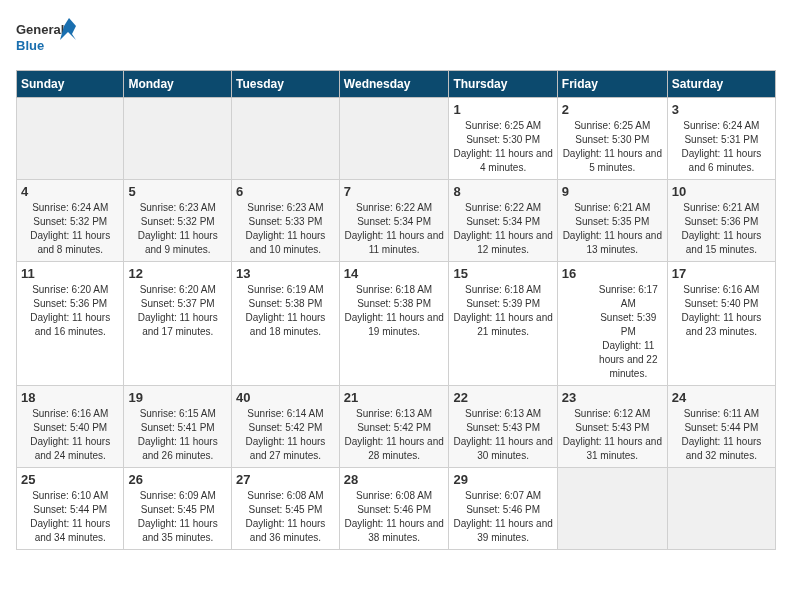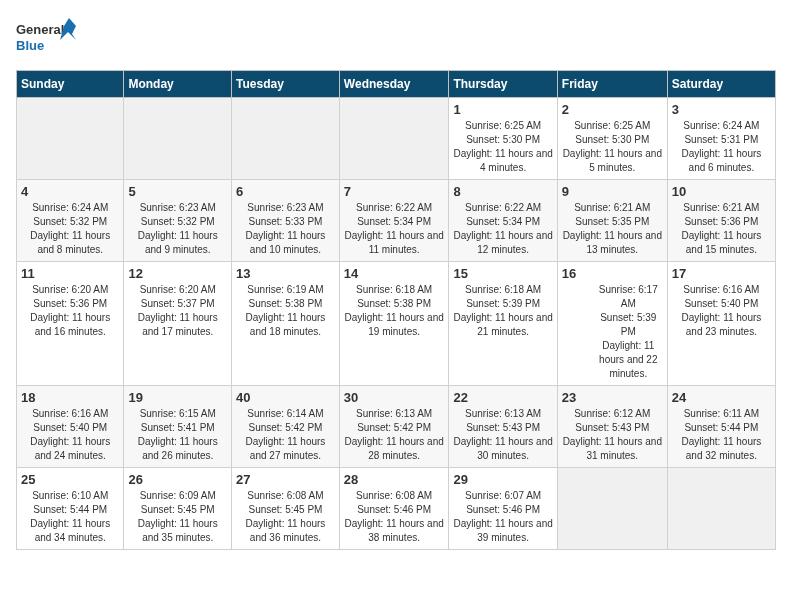--- a/index.html
+++ b/index.html
@@ -234,21 +234,21 @@
 Sunset: 5:41 PM
 Daylight: 11 hours and 26 minutes.</div>
         </td>
         <td>
           <span class="day-num">40</span>
           <div class="day-info" style="white-space: pre-line;">Sunrise: 6:14 AM
 Sunset: 5:42 PM
 Daylight: 11 hours and 27 minutes.</div>
         </td>
         <td>
-          <span class="day-num">30</span>
+          <span class="day-num">21</span>
           <div class="day-info" style="white-space: pre-line;">Sunrise: 6:13 AM
 Sunset: 5:42 PM
 Daylight: 11 hours and 28 minutes.</div>
         </td>
         <td>
           <span class="day-num">22</span>
           <div class="day-info" style="white-space: pre-line;">Sunrise: 6:13 AM
 Sunset: 5:43 PM
 Daylight: 11 hours and 30 minutes.</div>
         </td>

